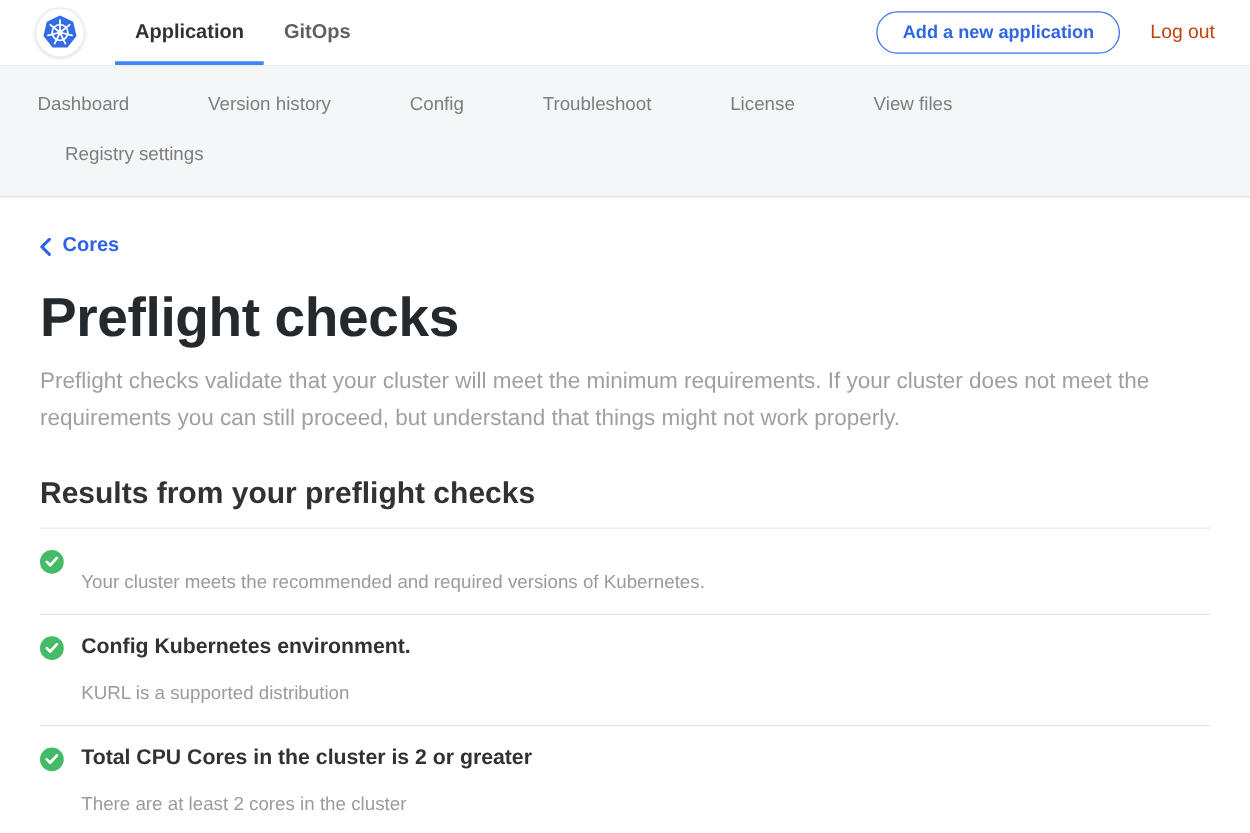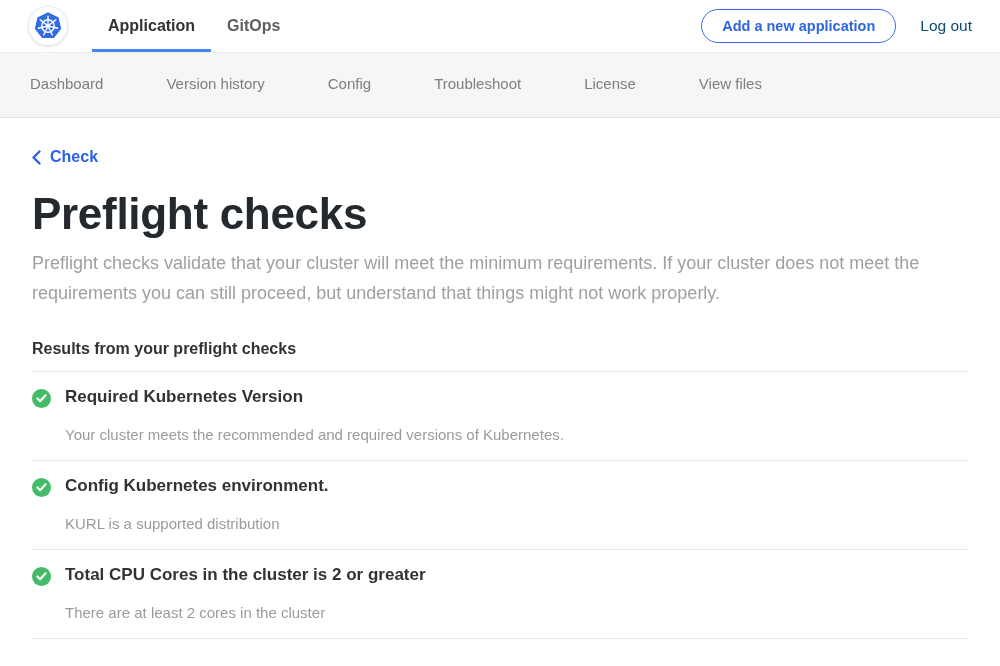--- a/index.html
+++ b/index.html
@@ -29,21 +29,21 @@
     height: 3px; background: #4285f4;
   }
   .topnav-spacer { flex: 1; }
   .add-app-btn {
     border: 1px solid #3b6fe8; background: #fff; color: #3065e0;
     font-family: "Liberation Sans", sans-serif;
     font-size: 14.5px; font-weight: 700;
     padding: 8px 20px; border-radius: 18px; cursor: pointer;
   }
   .logout-link {
-    margin-left: 24px; font-size: 15.5px; color: #0c4a6e; cursor: pointer;
+    margin-left: 24px; font-size: 15.5px; color: #c2410c; cursor: pointer;
   }
 
   
   .subnav {
     background: #f4f6f8;
     border-top: 1px solid #eceef0;
     border-bottom: 1px solid #dfe2e6;
     padding: 11px 0 13px;
   }
   .subnav-row { display: flex; padding: 5px 30px; }
@@ -66,21 +66,21 @@
     margin-top: 20px;
     font-size: 44px; font-weight: 700; color: #24292e; letter-spacing: -0.3px;
   }
   .page-desc {
     margin-top: 9px; max-width: 910px;
     font-size: 18px; line-height: 30px; color: #a0a0a0;
   }
 
   .results-heading {
     margin-top: 32px;
-    font-size: 16px; font-weight: 700; color: #323232;
+    font-size: 24px; font-weight: 700; color: #323232;
   }
 
   .check-list { margin-top: 13px; border-top: 1px solid #e8e8e8; }
   .check-item {
     display: flex; align-items: flex-start;
     padding: 15px 0 17px; border-bottom: 1px solid #e8e8e8;
   }
   .check-icon {
     width: 19px; height: 19px; border-radius: 50%;
     background: #44bb66; flex: 0 0 auto; margin-top: 2px;
@@ -129,47 +129,49 @@
 
 <nav class="subnav">
   <div class="subnav-row">
     <span class="subnav-item">Dashboard</span>
     <span class="subnav-item">Version history</span>
     <span class="subnav-item">Config</span>
     <span class="subnav-item">Troubleshoot</span>
     <span class="subnav-item">License</span>
     <span class="subnav-item">View files</span>
   </div>
+  <div class="subnav-row second">
+    <span class="subnav-item">Registry settings</span>
+  </div>
 </nav>
 
 <main class="content">
 
   <a class="back-link">
     <svg width="9" height="15" viewBox="0 0 9 15">
       <polyline points="7.5,1.5 1.5,7.5 7.5,13.5" fill="none" stroke="#2b62e8" stroke-width="2.4" stroke-linecap="round" stroke-linejoin="round"></polyline>
     </svg>
-    <span>Check</span>
+    <span>Cores</span>
   </a>
 
   <h1 class="page-title">Preflight checks</h1>
 
   <p class="page-desc">Preflight checks validate that your cluster will meet the minimum requirements. If your cluster does not meet the requirements you can still proceed, but understand that things might not work properly.</p>
 
   <h2 class="results-heading">Results from your preflight checks</h2>
 
   <div class="check-list">
 
     <div class="check-item">
       <span class="check-icon">
         <svg width="11" height="9" viewBox="0 0 12 10">
           <polyline points="1.5,5 4.5,8 10.5,1.5" fill="none" stroke="#ffffff" stroke-width="2.4" stroke-linecap="round" stroke-linejoin="round"></polyline>
         </svg>
       </span>
       <div class="check-body">
-        <div class="check-title">Required Kubernetes Version</div>
         <div class="check-detail">Your cluster meets the recommended and required versions of Kubernetes.</div>
       </div>
     </div>
 
     <div class="check-item">
       <span class="check-icon">
         <svg width="11" height="9" viewBox="0 0 12 10">
           <polyline points="1.5,5 4.5,8 10.5,1.5" fill="none" stroke="#ffffff" stroke-width="2.4" stroke-linecap="round" stroke-linejoin="round"></polyline>
         </svg>
       </span>

